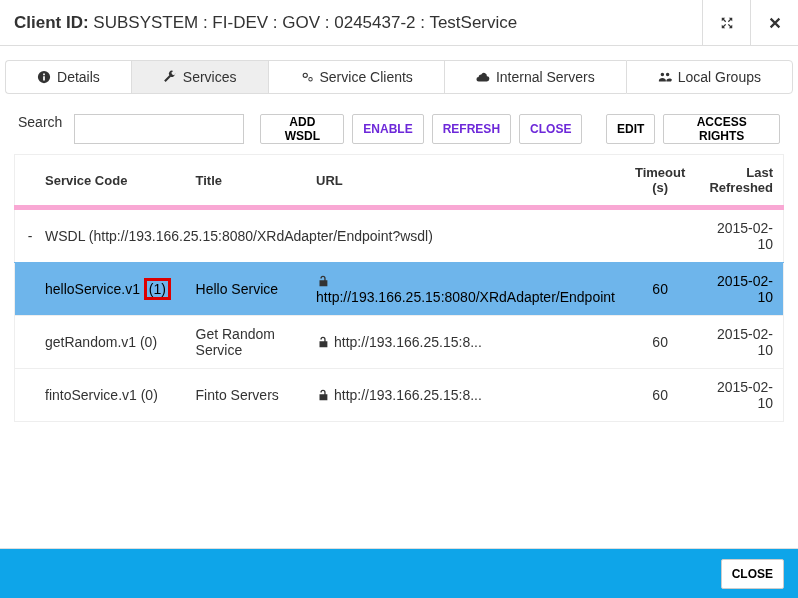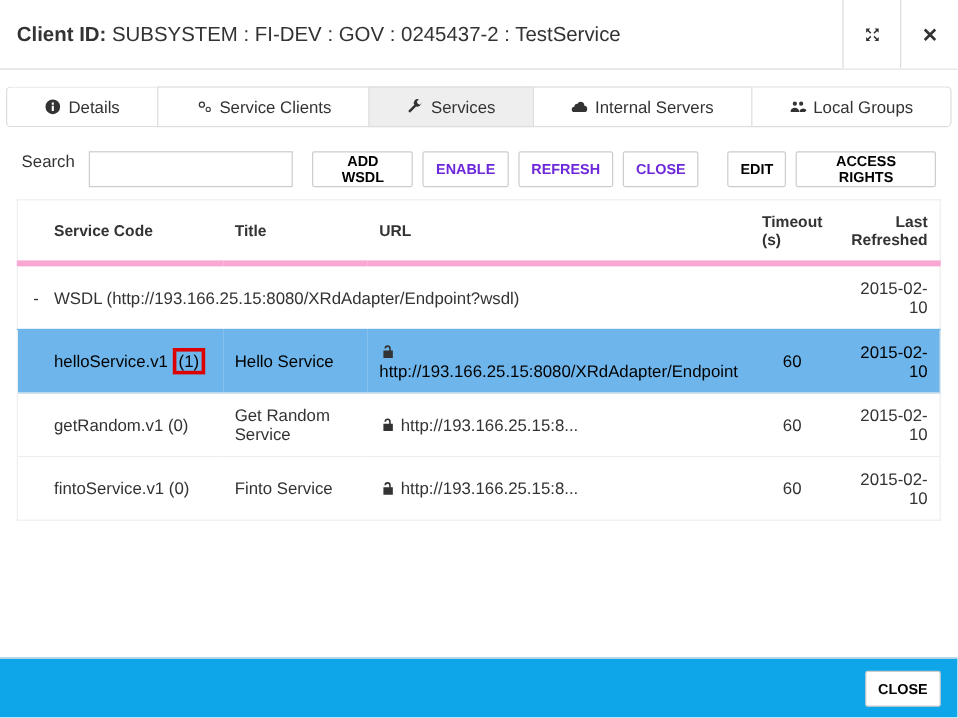--- a/index.html
+++ b/index.html
@@ -9,21 +9,21 @@
     color: #333;
     background: #fff;
     width: 798px;
     height: 598px;
     overflow: hidden;
     position: relative;
   }
   .header {
     display: flex;
     align-items: center;
-    height: 58px;
+    height: 46px;
     border-bottom: 1px solid #ddd;
   }
   .header-title {
     flex: 1;
     padding: 12px 14px;
     font-size: 17px;
   }
   .header-title b { font-weight: bold; }
   .header-buttons { display: flex; height: 100%; }
   .header-btn {
@@ -94,21 +94,21 @@
     border-collapse: collapse;
   }
   .table thead th {
     text-align: left;
     font-weight: bold;
     font-size: 13px;
     padding: 10px 10px;
     border-bottom: 5px solid #f9a8d4;
     background: #fff;
   }
-  .table thead th.center { }
+  .table thead th.center { text-align: center; }
   .table thead th.right { text-align: right; }
   .table tbody tr { border-top: 1px solid #eee; }
   .table tbody td {
     padding: 10px 10px;
     font-size: 14px;
     vertical-align: middle;
   }
   .table tbody td.center { text-align: center; }
   .table tbody td.right { text-align: right; }
   .row-selected { background: #6eb5eb; color: #000; }
@@ -163,31 +163,31 @@
   </div>
 </div>
 
 <div class="tabs">
   <div class="tab">
     <svg class="icon" viewBox="0 0 16 16">
         <path d="M8 1a7 7 0 100 14A7 7 0 008 1zm1 11H7V7h2v5zm0-6H7V4h2v2z"></path>
       </svg>
     <span>Details</span>
   </div>
+  <div class="tab active">
+    <svg class="icon" viewBox="0 0 16 16">
+        <path d="M13.5 4.5a3.5 3.5 0 01-4.6 3.3L3 13.7 1.3 12l5.9-5.9A3.5 3.5 0 0111.5 1l-2 2 1 2 2 1 2-2c0 .2 0 .3-.1.5z"></path>
+      </svg>
+    <span>Services</span>
+  </div>
   <div class="tab">
     <svg class="icon" viewBox="0 0 16 16">
         <path d="M6 3a3 3 0 100 6 3 3 0 000-6zm0 1.2a1.8 1.8 0 110 3.6 1.8 1.8 0 010-3.6zM12 8a2.5 2.5 0 100 5 2.5 2.5 0 000-5zm0 1a1.5 1.5 0 110 3 1.5 1.5 0 010-3z"></path>
       </svg>
     <span>Service Clients</span>
-  </div>
-  <div class="tab active">
-    <svg class="icon" viewBox="0 0 16 16">
-        <path d="M13.5 4.5a3.5 3.5 0 01-4.6 3.3L3 13.7 1.3 12l5.9-5.9A3.5 3.5 0 0111.5 1l-2 2 1 2 2 1 2-2c0 .2 0 .3-.1.5z"></path>
-      </svg>
-    <span>Services</span>
   </div>
   <div class="tab">
     <svg class="icon" viewBox="0 0 16 16">
         <path d="M12.5 7A3.5 3.5 0 006 5a3 3 0 00-3 3 2.5 2.5 0 000 5h9a3 3 0 00.5-6z"></path>
       </svg>
     <span>Internal Servers</span>
   </div>
   <div class="tab">
     <svg class="icon" viewBox="0 0 16 16">
         <path d="M5 7a2 2 0 100-4 2 2 0 000 4zm6 0a2 2 0 100-4 2 2 0 000 4zM1 12c0-1.7 2-3 4-3s4 1.3 4 3v1H1v-1zm8.5 0c.3-1.3 1.9-2.3 3.5-2.3s3.2 1 3.5 2.3H15v1H9.5v-1z"></path>
@@ -252,21 +252,21 @@
               <path d="M11 7V5a3 3 0 10-6 0h1.5a1.5 1.5 0 113 0v2H4v7h9V7h-2z"></path>
             </svg>
           <span>http://193.166.25.15:8...</span>
         </td>
         <td class="center">60</td>
         <td class="right">2015-02-10</td>
       </tr>
       <tr>
         <td></td>
         <td>fintoService.v1 (0)</td>
-        <td>Finto Service</td>
+        <td>Finto Servers</td>
         <td>
           <svg class="icon" viewBox="0 0 16 16">
               <path d="M11 7V5a3 3 0 10-6 0h1.5a1.5 1.5 0 113 0v2H4v7h9V7h-2z"></path>
             </svg>
           <span>http://193.166.25.15:8...</span>
         </td>
         <td class="center">60</td>
         <td class="right">2015-02-10</td>
       </tr>
     </tbody>

